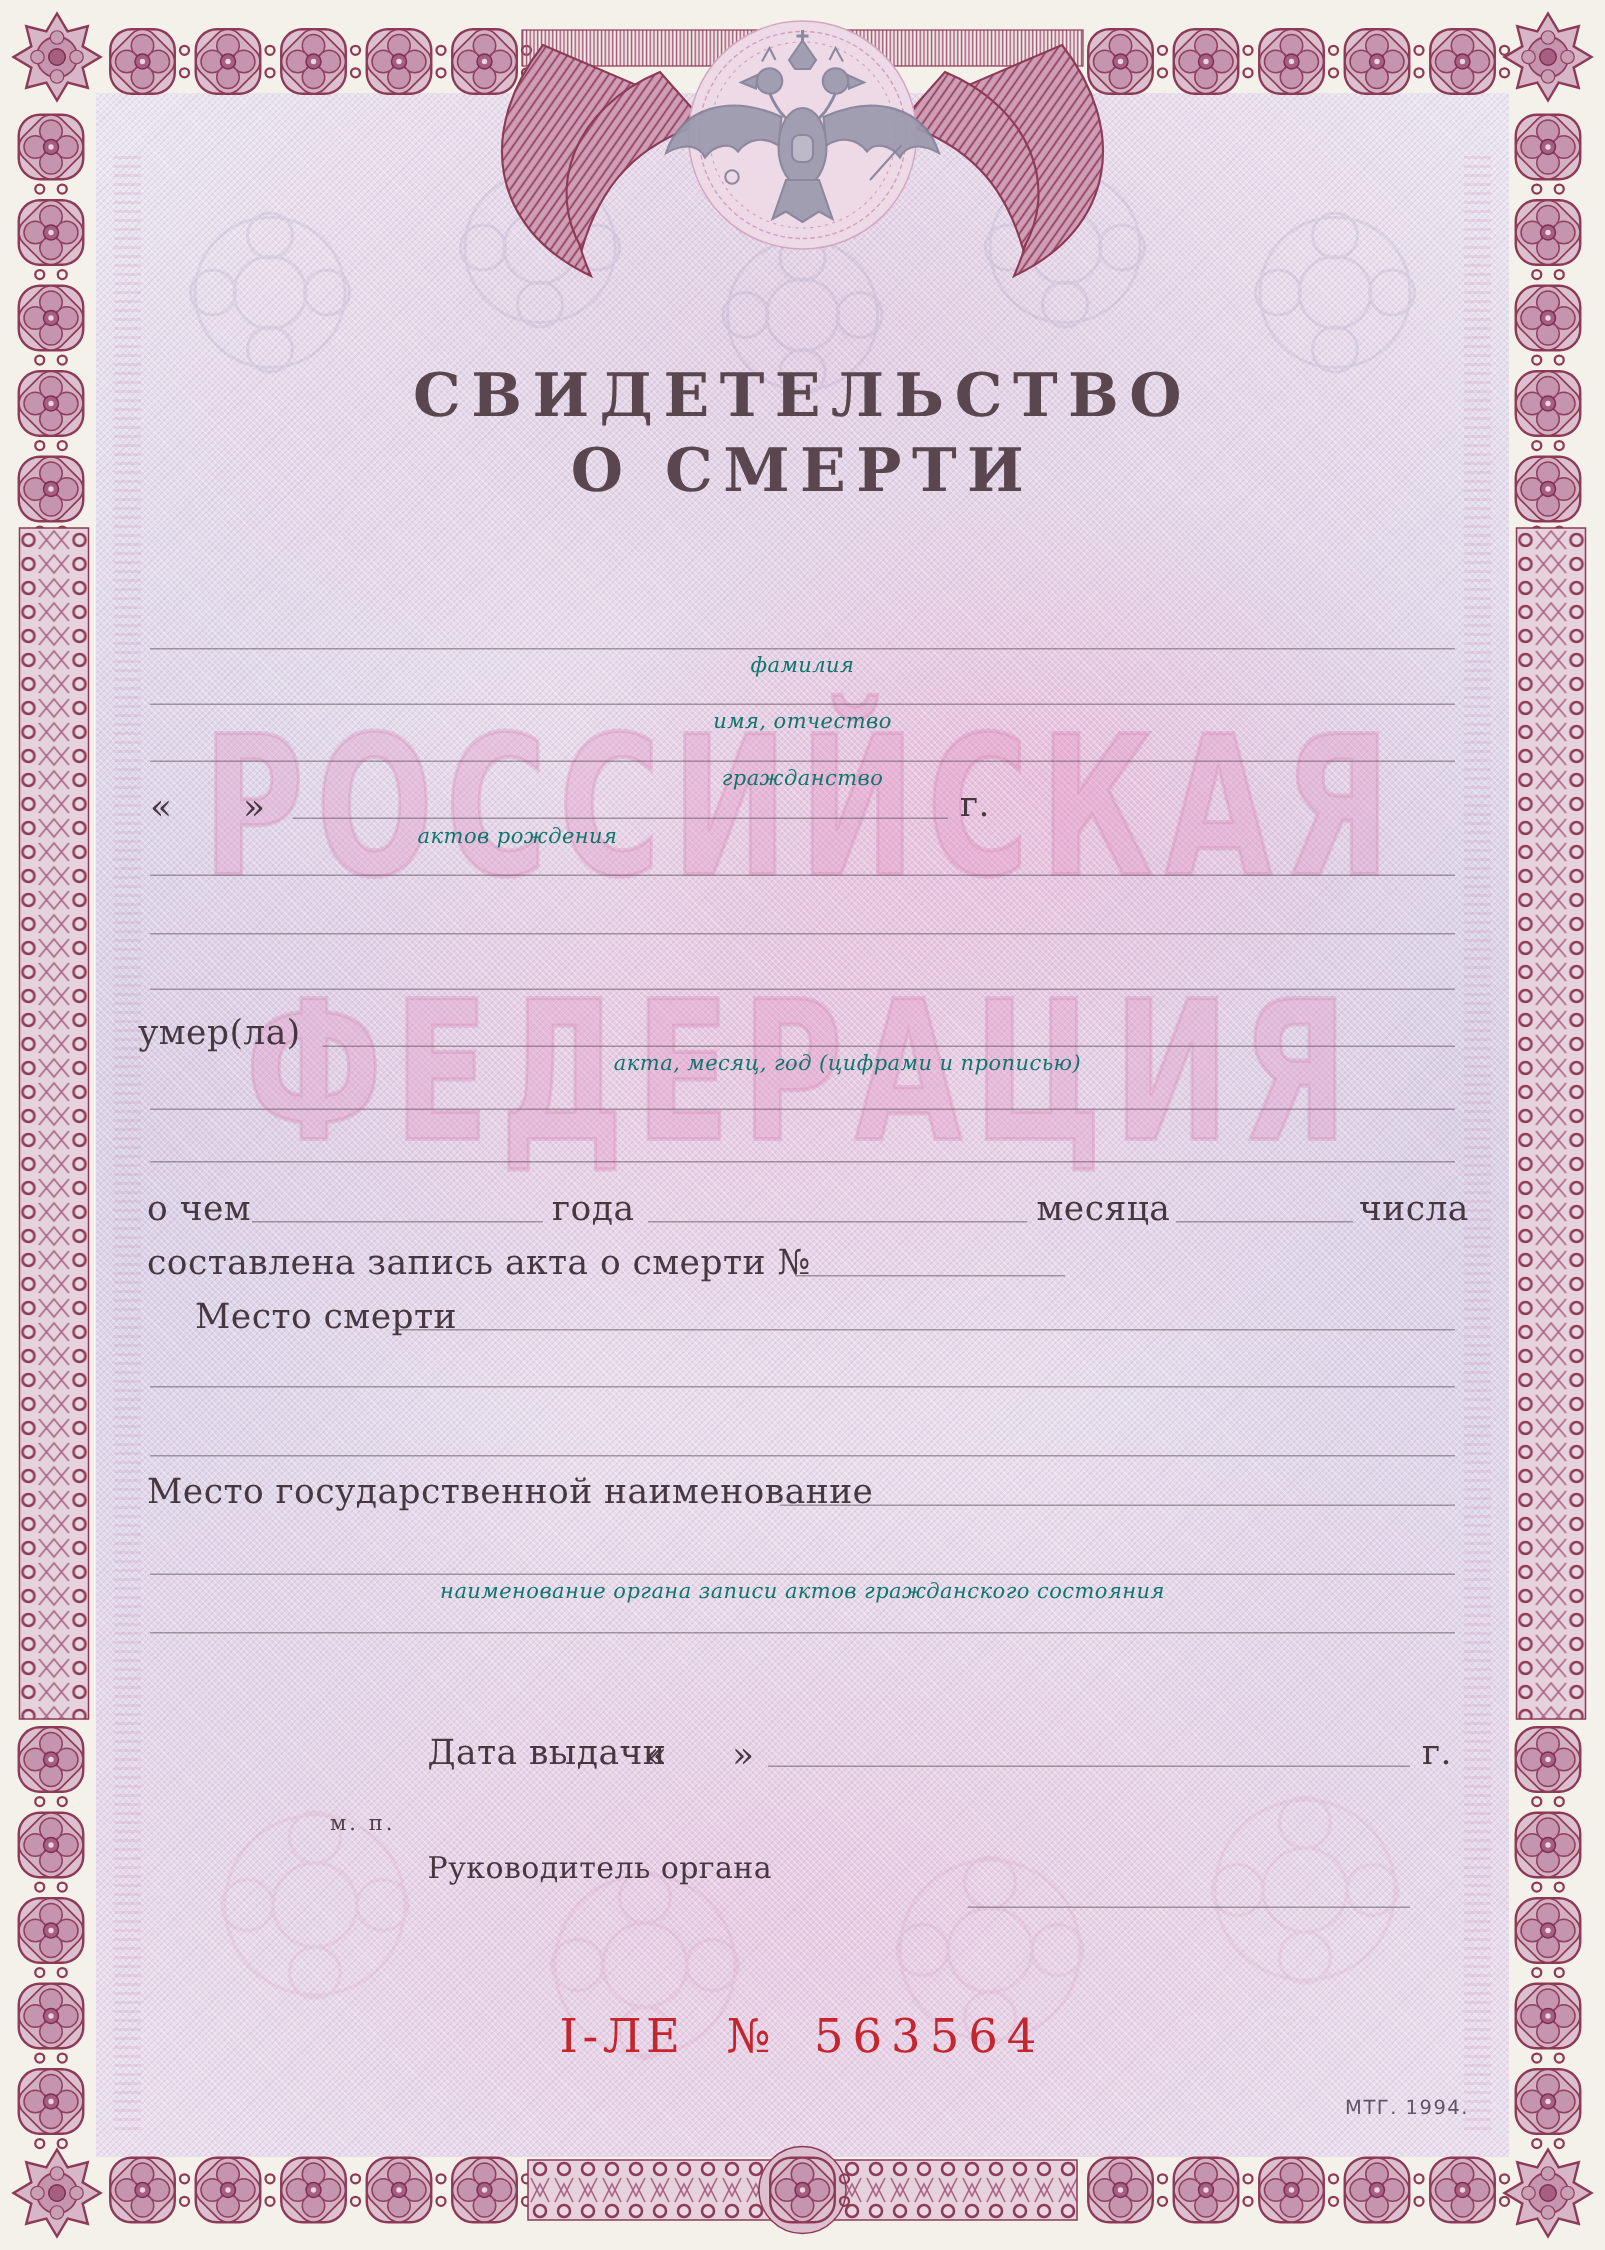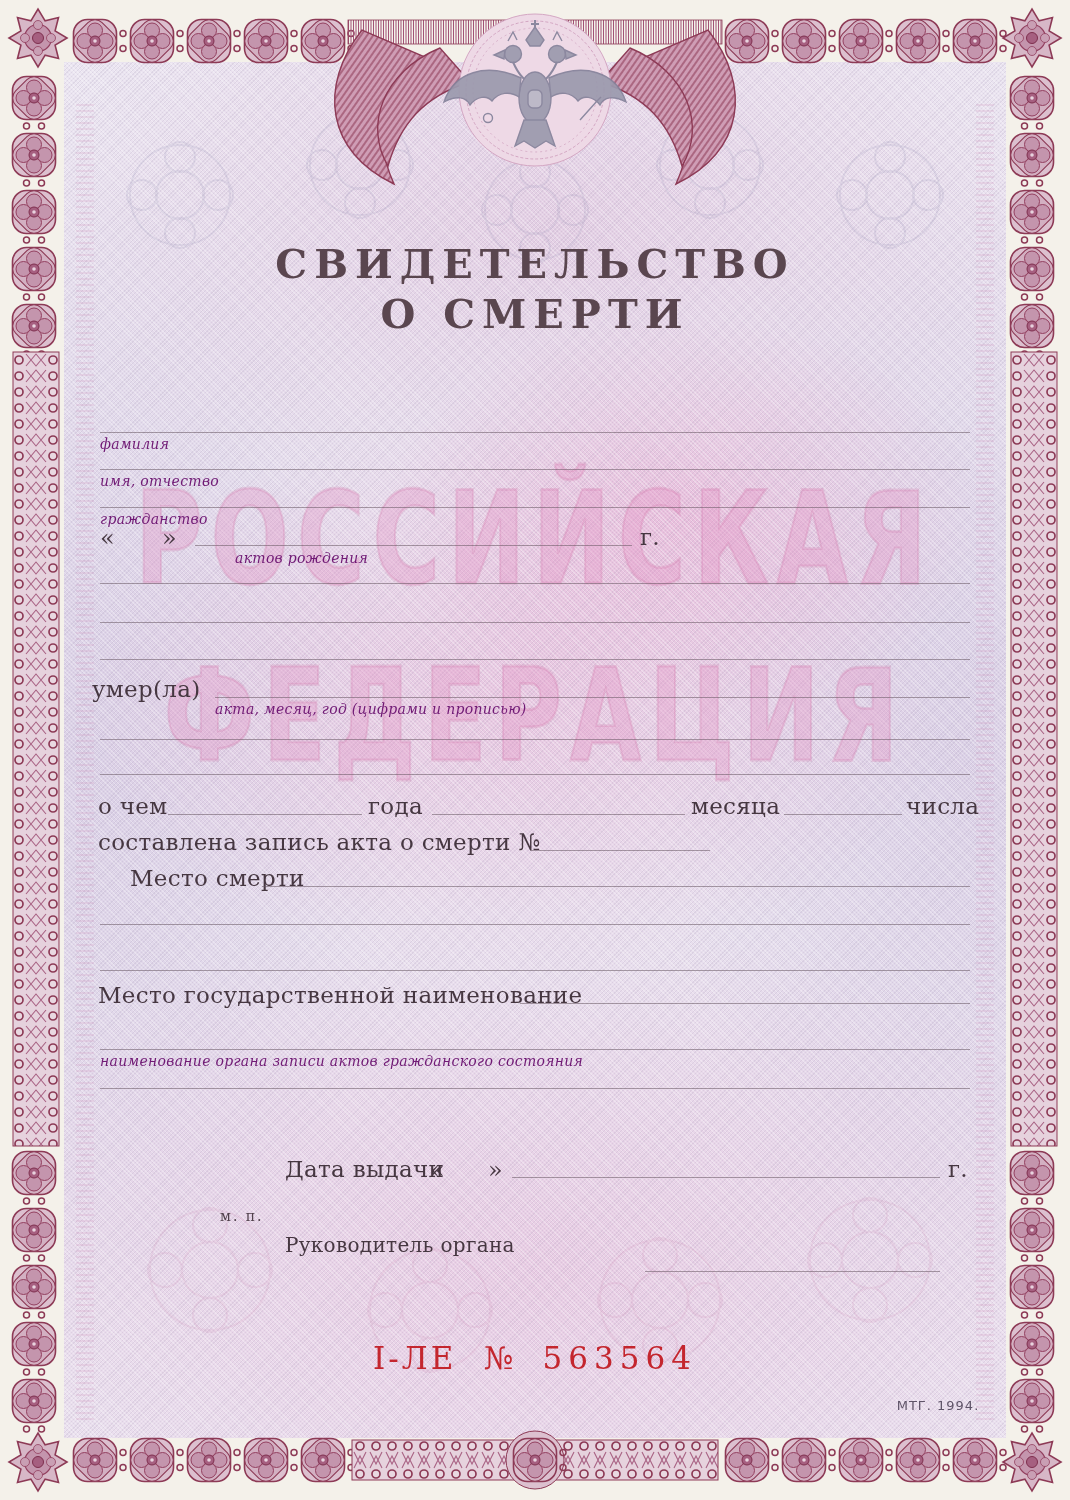--- a/index.html
+++ b/index.html
@@ -15,21 +15,21 @@
       radial-gradient(ellipse 300px 600px at 96% 50%, rgba(206,192,222,.5), transparent),
       linear-gradient(180deg,#ebe5f1 0%,#e7e0ee 40%,#eae3f0 100%);}
   .inner::before{content:"";position:absolute;inset:0;
       background:
         repeating-linear-gradient(45deg, rgba(255,255,255,.30) 0 1px, transparent 1px 3px),
         repeating-linear-gradient(-45deg, rgba(140,125,160,.14) 0 1px, transparent 1px 3px);}
   .sideband{position:absolute;top:100px;height:1320px;width:18px;
       background:repeating-linear-gradient(0deg, rgba(199,120,170,.16) 0 2px, transparent 2px 6px);}
   .deco{position:absolute;left:0;top:0;}
   .fl{position:absolute;height:0;border-bottom:1px solid rgba(104,88,98,.55);}
-  .hint{position:absolute;font-style:italic;font-size:14px;color:#701a75;letter-spacing:.3px;}
+  .hint{position:absolute;font-style:italic;font-size:14px;color:#0f766e;text-align:center;letter-spacing:.3px;}
   .big{position:absolute;font-size:23px;color:#463741;letter-spacing:.3px;white-space:nowrap;}
   .q{font-size:24px;}
   .title-line{position:absolute;left:100px;width:870px;text-align:center;
       font-weight:bold;font-size:40px;letter-spacing:7px;color:#5a464f;}
   .wm{position:absolute;left:0;width:100%;text-align:center;font-weight:bold;font-size:92px;
       letter-spacing:8px;color:rgba(228,146,196,.34);
       -webkit-text-stroke:2px rgba(205,105,160,.22);
       transform:scaleY(1.4);font-family:"DejaVu Sans","Liberation Sans",sans-serif;}
   .serial{position:absolute;left:100px;width:870px;top:1340px;text-align:center;
       font-size:31px;color:#c4262e;letter-spacing:3px;}

